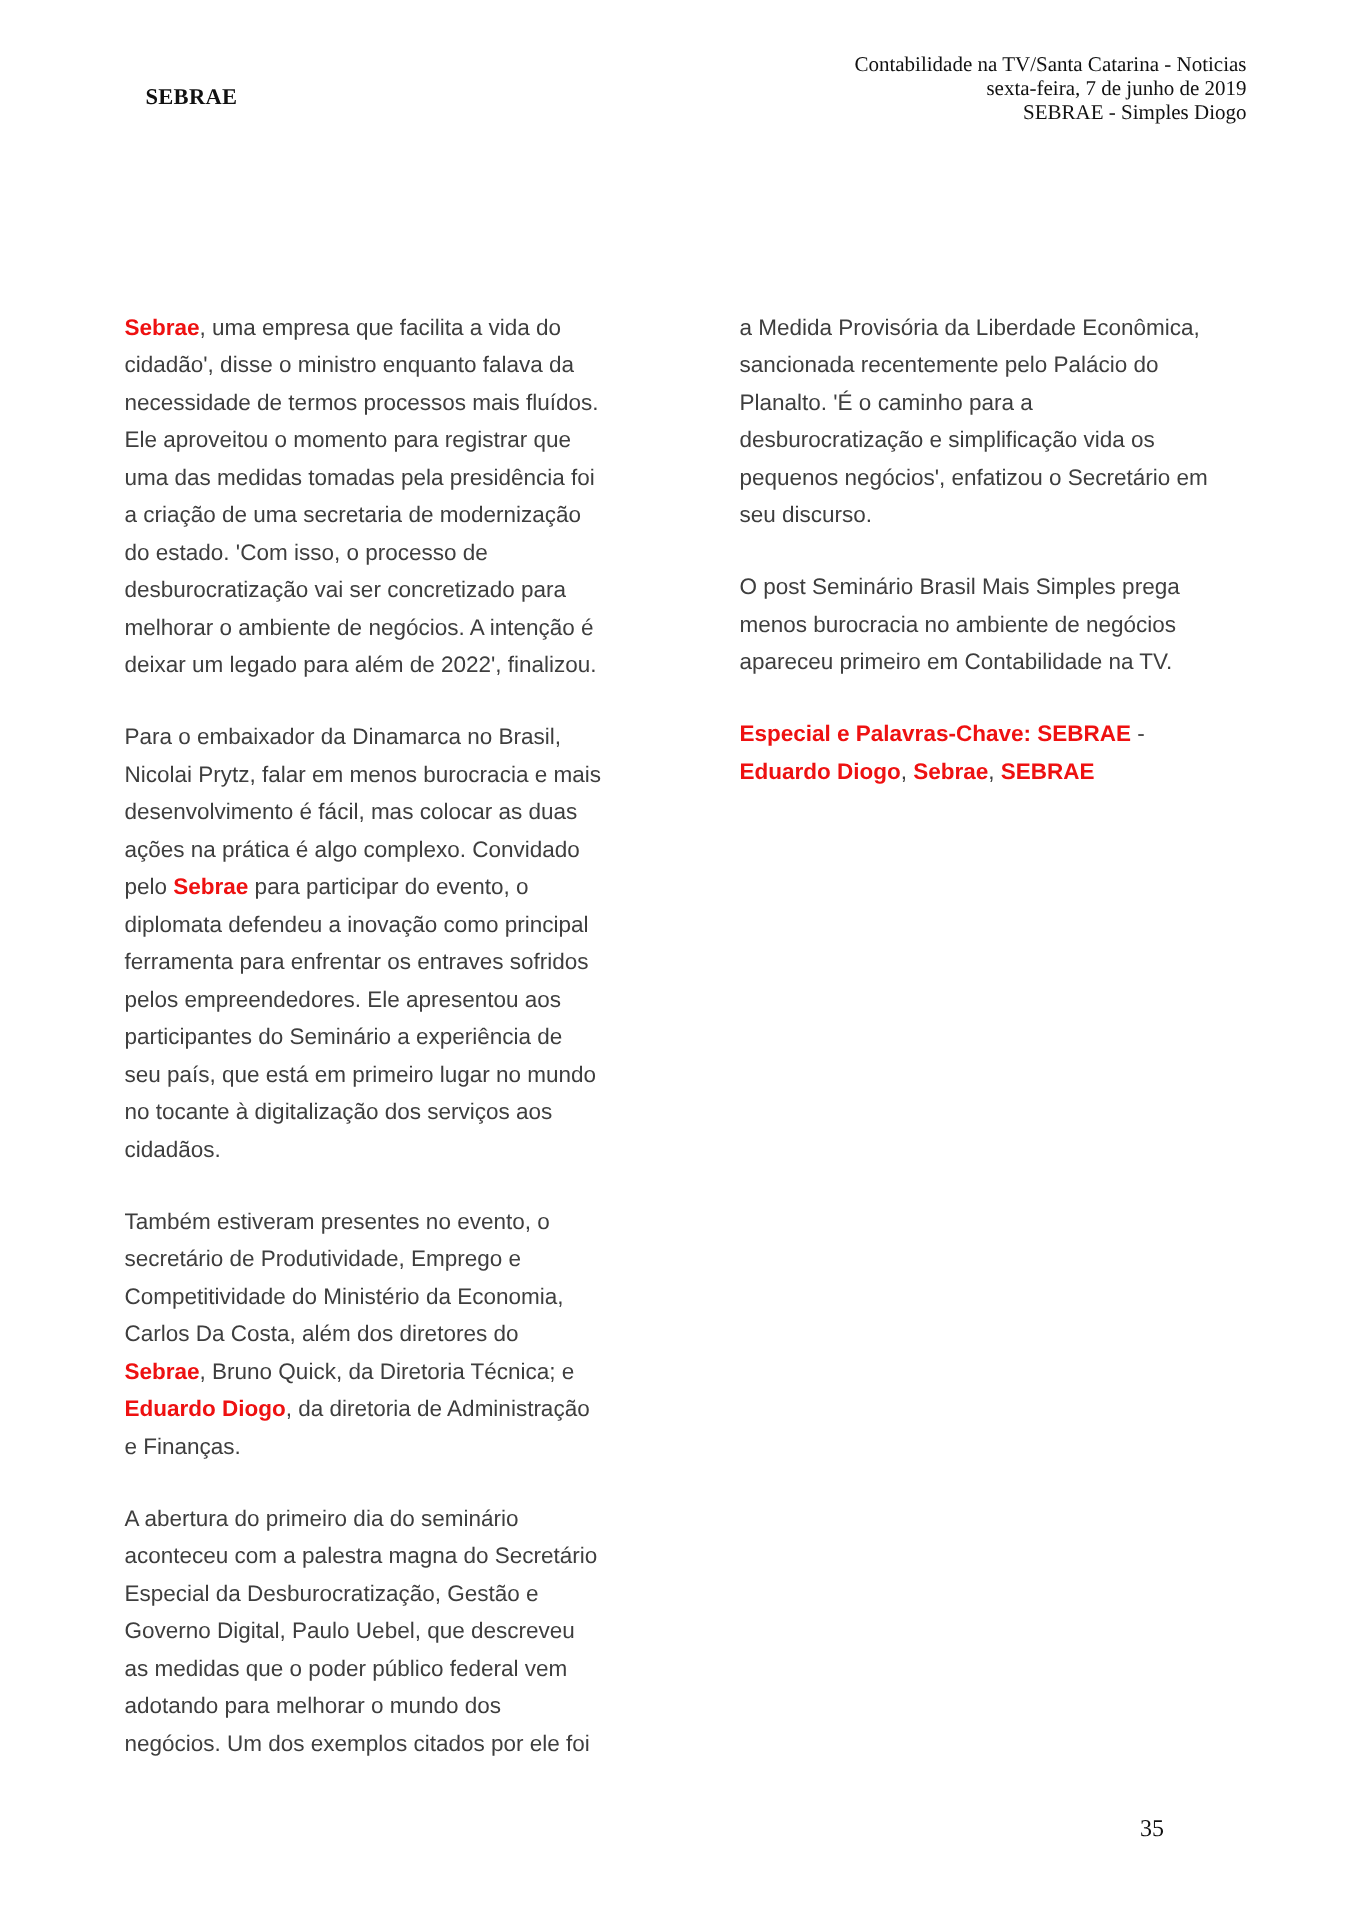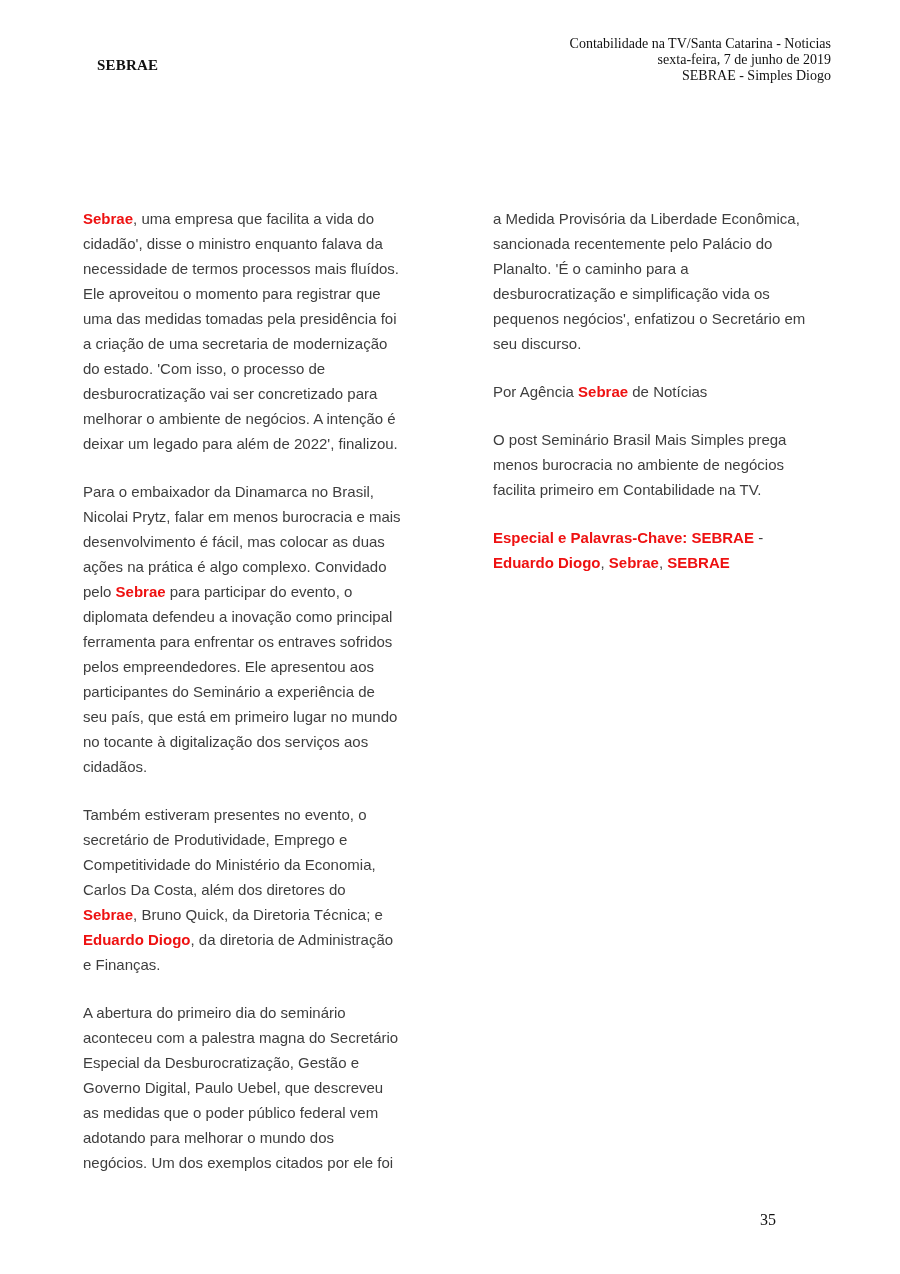--- a/index.html
+++ b/index.html
@@ -66,21 +66,20 @@
 
   <div class="columns">
     <div class="col col-left" id="col-left">
         <p class="para"><span class="kw">Sebrae</span><span>, uma empresa que facilita a vida do</span><br><span>cidadão', disse o ministro enquanto falava da</span><br><span>necessidade de termos processos mais fluídos.</span><br><span>Ele aproveitou o momento para registrar que</span><br><span>uma das medidas tomadas pela presidência foi</span><br><span>a criação de uma secretaria de modernização</span><br><span>do estado. 'Com isso, o processo de</span><br><span>desburocratização vai ser concretizado para</span><br><span>melhorar o ambiente de negócios. A intenção é</span><br><span>deixar um legado para além de 2022', finalizou.</span></p>
         <p class="para"><span>Para o embaixador da Dinamarca no Brasil,</span><br><span>Nicolai Prytz, falar em menos burocracia e mais</span><br><span>desenvolvimento é fácil, mas colocar as duas</span><br><span>ações na prática é algo complexo. Convidado</span><br><span>pelo </span><span class="kw">Sebrae</span><span> para participar do evento, o</span><br><span>diplomata defendeu a inovação como principal</span><br><span>ferramenta para enfrentar os entraves sofridos</span><br><span>pelos empreendedores. Ele apresentou aos</span><br><span>participantes do Seminário a experiência de</span><br><span>seu país, que está em primeiro lugar no mundo</span><br><span>no tocante à digitalização dos serviços aos</span><br><span>cidadãos.</span></p>
         <p class="para"><span>Também estiveram presentes no evento, o</span><br><span>secretário de Produtividade, Emprego e</span><br><span>Competitividade do Ministério da Economia,</span><br><span>Carlos Da Costa, além dos diretores do</span><br><span class="kw">Sebrae</span><span>, Bruno Quick, da Diretoria Técnica; e</span><br><span class="kw">Eduardo Diogo</span><span>, da diretoria de Administração</span><br><span>e Finanças.</span></p>
         <p class="para"><span>A abertura do primeiro dia do seminário</span><br><span>aconteceu com a palestra magna do Secretário</span><br><span>Especial da Desburocratização, Gestão e</span><br><span>Governo Digital, Paulo Uebel, que descreveu</span><br><span>as medidas que o poder público federal vem</span><br><span>adotando para melhorar o mundo dos</span><br><span>negócios. Um dos exemplos citados por ele foi</span></p>
       </div>
     <div class="col col-right" id="col-right">
         <p class="para"><span>a Medida Provisória da Liberdade Econômica,</span><br><span>sancionada recentemente pelo Palácio do</span><br><span>Planalto. 'É o caminho para a</span><br><span>desburocratização e simplificação vida os</span><br><span>pequenos negócios', enfatizou o Secretário em</span><br><span>seu discurso.</span></p>
-        <p class="para"><span>Por Agência </span><span class="kw">Sebrae</span><span> de Notícias</span></p>
-        <p class="para"><span>O post Seminário Brasil Mais Simples prega</span><br><span>menos burocracia no ambiente de negócios</span><br><span>facilita primeiro em Contabilidade na TV.</span></p>
+        <p class="para"><span>O post Seminário Brasil Mais Simples prega</span><br><span>menos burocracia no ambiente de negócios</span><br><span>apareceu primeiro em Contabilidade na TV.</span></p>
         <p class="para"><span class="kw">Especial e Palavras-Chave: SEBRAE</span><span> -</span><br><span class="kw">Eduardo Diogo</span><span>, </span><span class="kw">Sebrae</span><span>, </span><span class="kw">SEBRAE</span></p>
       </div>
   </div>
 
   <div class="page-number">35</div>
 
 </div>
 
 </body></html>

